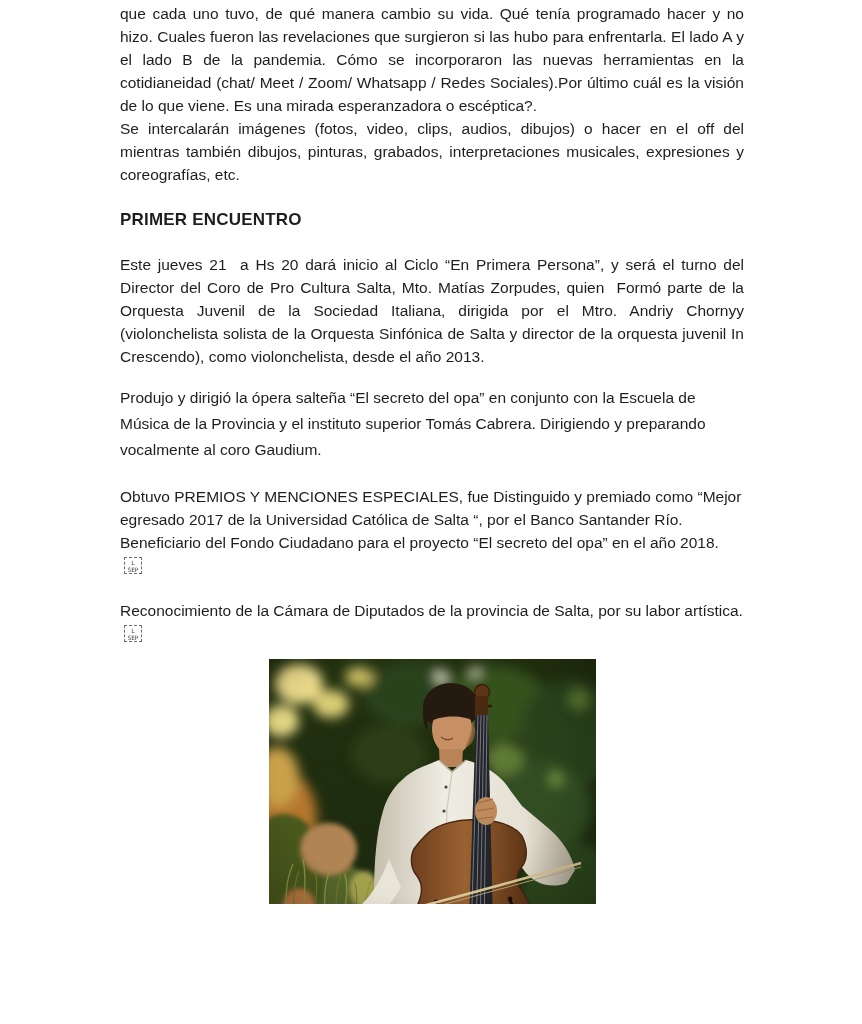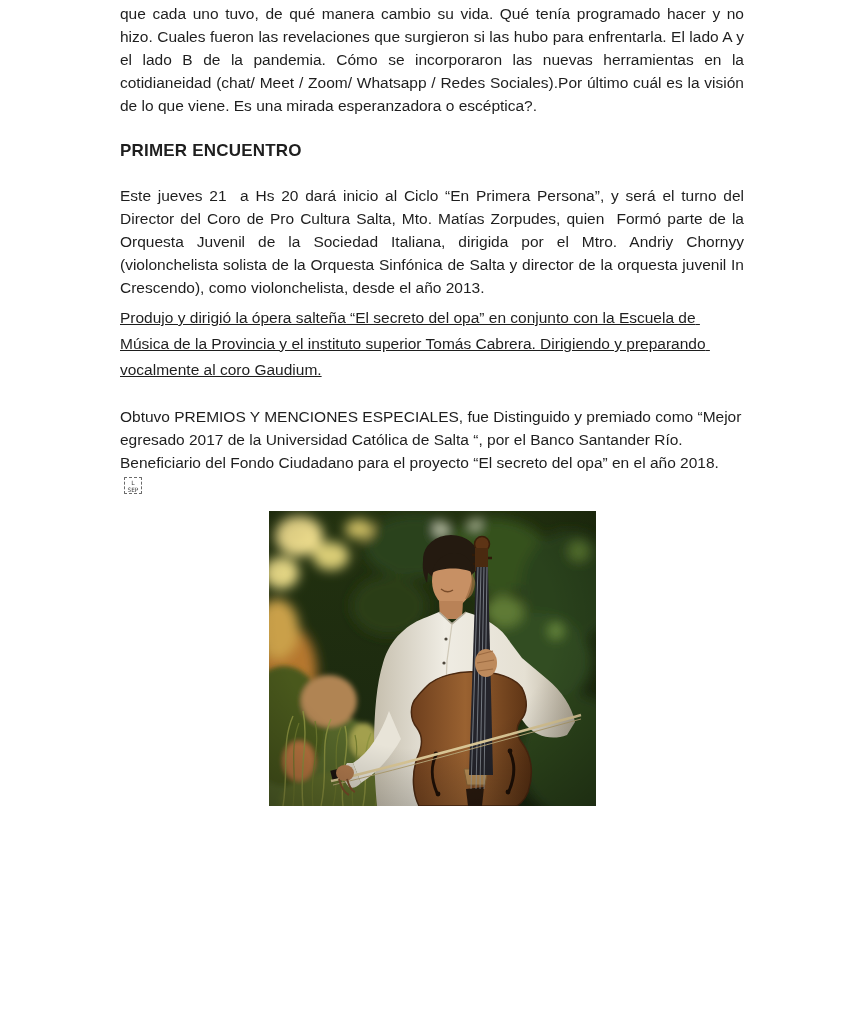--- a/index.html
+++ b/index.html
@@ -11,21 +11,21 @@
     padding:2px 118px 0 120px;
     overflow:hidden;
     font-family:"Liberation Sans", sans-serif;
     font-size:15.5px;
     line-height:23px;
     color:#1e1e1e;
   }
   .para{margin:0;white-space:pre-wrap;}
   .justify{text-align:justify;}
   .gap-before{margin-top:22px;}
-  .loose{line-height:26px;margin-top:6px;text-decoration:underline;}
+  .loose{line-height:26px;margin-top:17px;}
   .heading{
     margin:22px 0 0 0;
     font-size:17px;line-height:23px;
     font-weight:bold;letter-spacing:.2px;
     white-space:pre-wrap;
   }
   .sep-box{
     display:inline-block;
     vertical-align:-3px;
     margin-left:4px;
@@ -48,30 +48,32 @@
   }
   .photo-fig svg{display:block;}
 </style>
 </head>
 <body>
 
 <div class="page">
 
   <p class="para justify"><span>que cada uno tuvo, de qué manera cambio su vida. Qué tenía programado hacer y no hizo. Cuales fueron las revelaciones que surgieron si las hubo para enfrentarla. El lado A y el lado B de la pandemia. Cómo se incorporaron las nuevas herramientas en la cotidianeidad (chat/ Meet / Zoom/ Whatsapp / Redes Sociales).Por último cuál es la visión de lo que viene. Es una mirada esperanzadora o escéptica?.</span></p>
 
+  <p class="para justify"><span>Se intercalarán imágenes (fotos, video, clips, audios, dibujos) o hacer en el off del mientras también dibujos, pinturas, grabados, interpretaciones musicales, expresiones y coreografías, etc.</span></p>
 
 
   <h2 class="heading gap-before">PRIMER ENCUENTRO</h2>
 
   <p class="para justify gap-before"><span>Este jueves 21  a Hs 20 dará inicio al Ciclo “En Primera Persona”, y será el turno del Director del Coro de Pro Cultura Salta, Mto. Matías Zorpudes, quien  Formó parte de la Orquesta Juvenil de la Sociedad Italiana, dirigida por el Mtro. Andriy Chornyy (violonchelista solista de la Orquesta Sinfónica de Salta y director de la orquesta juvenil In Crescendo), como violonchelista, desde el año 2013.</span></p>
 
   <p class="para loose"><span>Produjo y dirigió la ópera salteña “El secreto del opa” en conjunto con la Escuela de Música de la Provincia y el instituto superior Tomás Cabrera. Dirigiendo y preparando vocalmente al coro Gaudium.</span></p>
 
   <p class="para gap-before"><span>Obtuvo PREMIOS Y MENCIONES ESPECIALES, fue Distinguido y premiado como “Mejor egresado 2017 de la Universidad Católica de Salta “, por el Banco Santander Río. Beneficiario del Fondo Ciudadano para el proyecto “El secreto del opa” en el año 2018. </span><span class="sep-box"><span>L</span><span>SEP</span></span></p>
 
+  <p class="para gap-before"><span>Reconocimiento de la Cámara de Diputados de la provincia de Salta, por su labor artística. </span><span class="sep-box"><span>L</span><span>SEP</span></span></p>
 
   <figure class="photo-fig" aria-label="Young man in a white dress shirt playing the cello outdoors among sunlit trees at golden hour">
     <svg width="327" height="295" viewBox="0 0 327 295" role="img">
       <defs>
         <filter id="blur6" x="-30%" y="-30%" width="160%" height="160%">
             <feGaussianBlur stdDeviation="6"></feGaussianBlur>
           </filter>
         <filter id="blur3" x="-30%" y="-30%" width="160%" height="160%">
             <feGaussianBlur stdDeviation="2.5"></feGaussianBlur>
           </filter>

